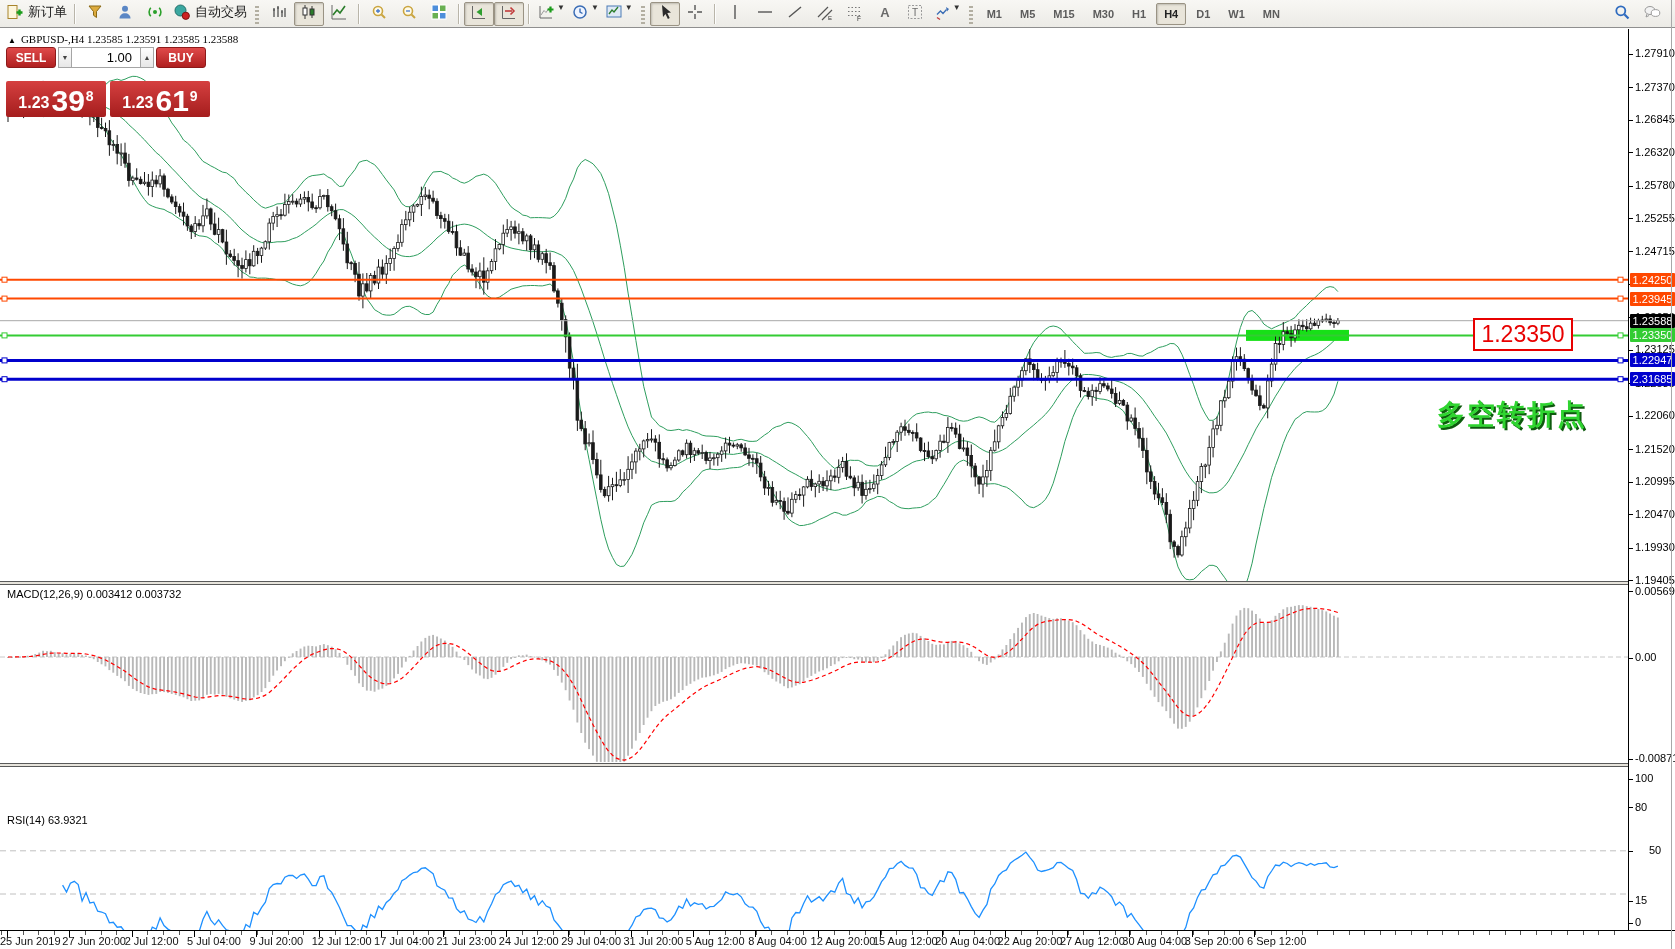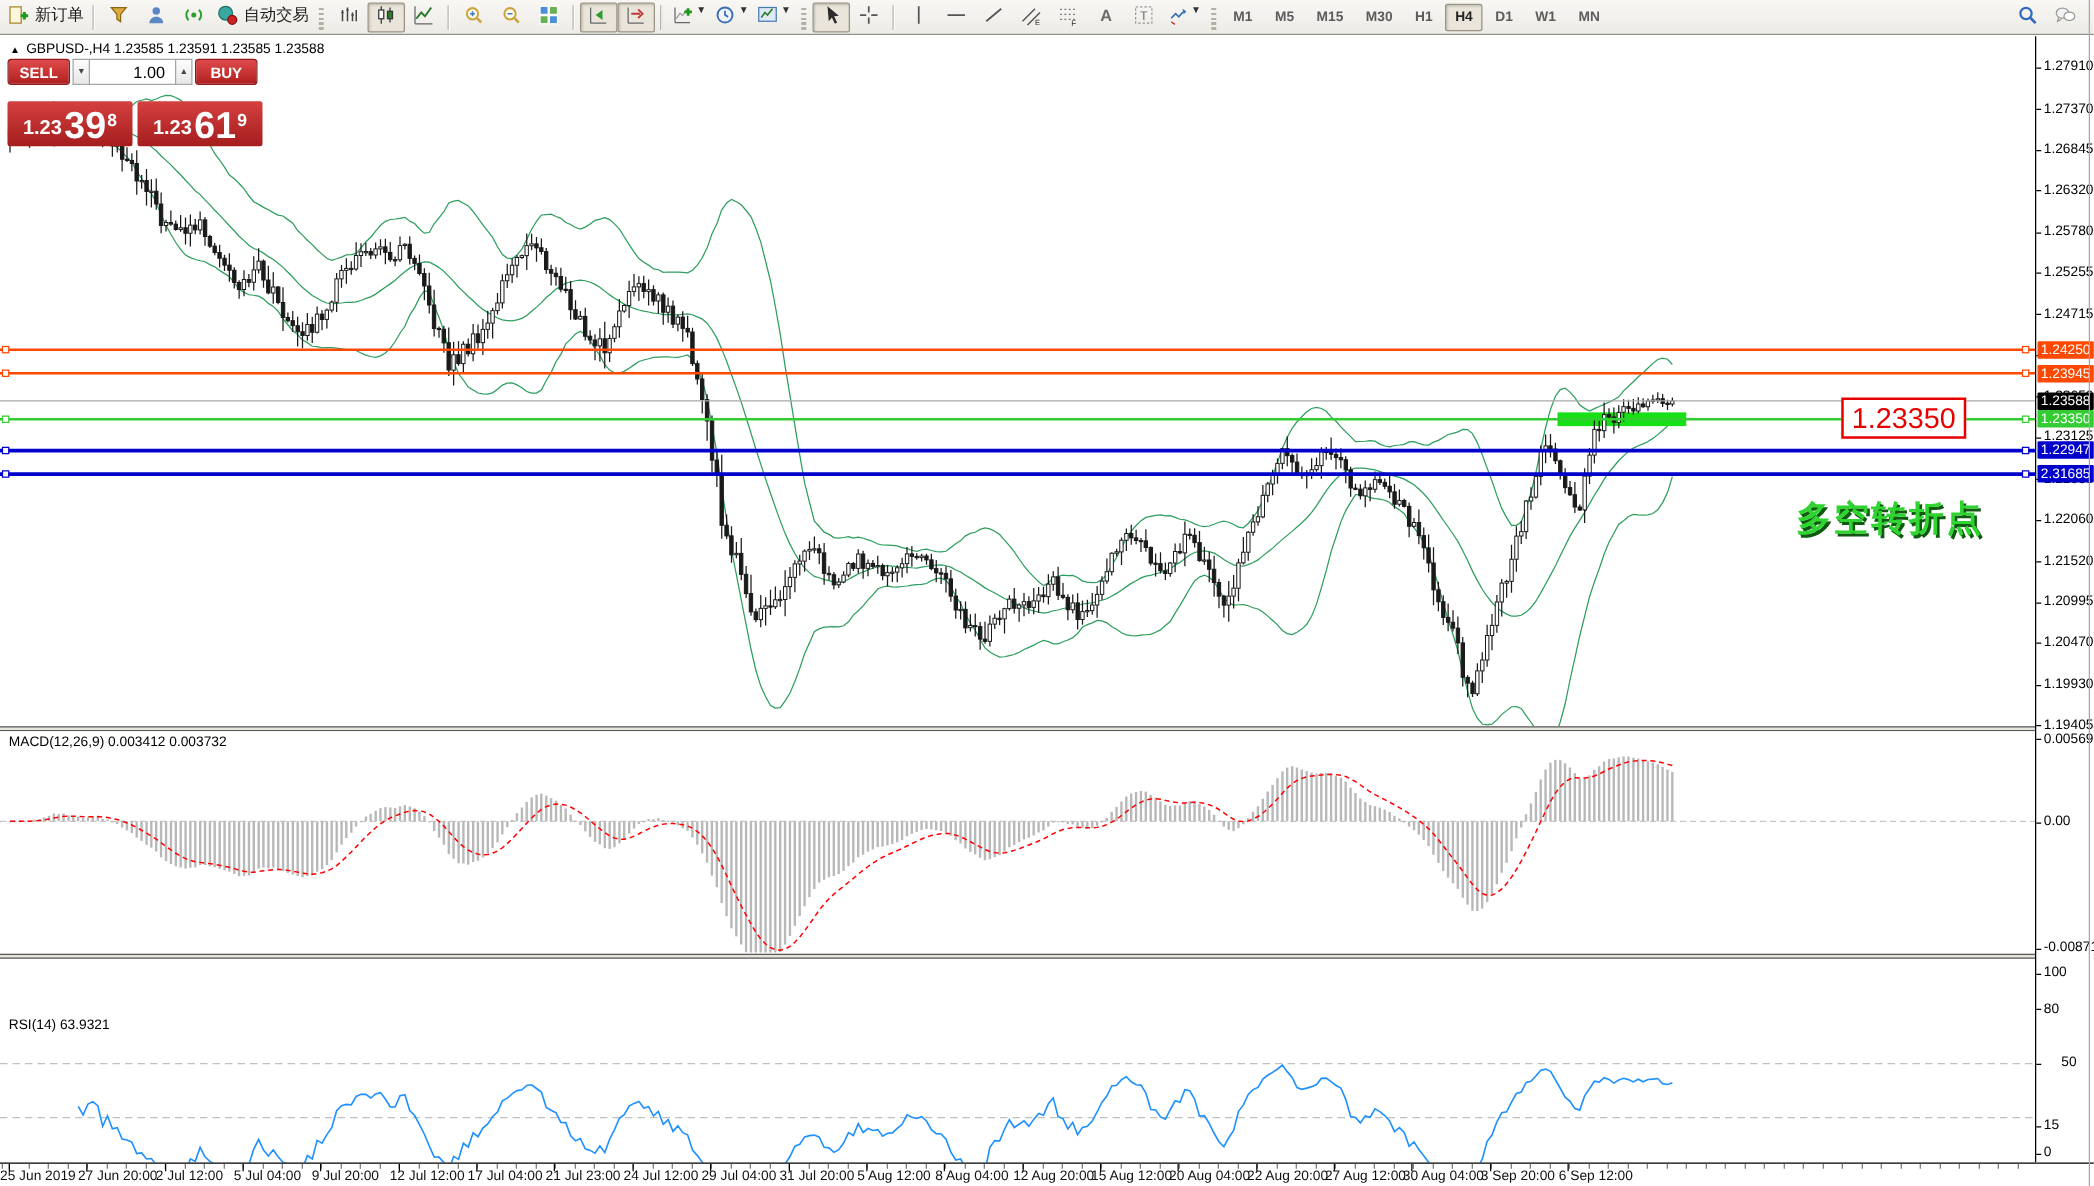--- a/index.html
+++ b/index.html
@@ -29,21 +29,21 @@
   #right-axis{position:absolute;left:1628px;top:29px;width:47px;height:901px;background:#fff;border-left:1px solid #000;box-sizing:border-box;}
   .axlbl{position:absolute;left:6px;height:14px;line-height:14px;font-size:11px;color:#000;white-space:nowrap;}
   .axtick{position:absolute;left:0;width:4px;height:1px;background:#000;}
   .axtag{position:absolute;left:1px;width:45px;height:14px;line-height:14px;font-size:11px;color:#fff;text-align:center;border-radius:1px;}
   #time-axis{position:absolute;left:0;top:930px;width:1675px;height:19px;background:#fff;border-top:1px solid #000;box-sizing:border-box;}
   #tick-strip{position:absolute;left:0;top:0;width:1628px;height:4px;
     background:repeating-linear-gradient(90deg,#555 0 1px,transparent 1px 15.6px);background-position:7px 0;}
   .tlabel{position:absolute;top:4px;font-size:11px;color:#111;white-space:nowrap;}
   .tmajor{position:absolute;top:0;width:1px;height:6px;background:#000;}
   
-  #symbol-info{position:absolute;left:8px;top:4px;font-size:11px;color:#000;white-space:nowrap;}
+  #symbol-info{position:absolute;left:8px;top:4px;font-size:11px;color:#000;white-space:nowrap;font-family:Liberation Serif, serif;}
   #symbol-info .arrow{font-size:8px;margin-right:5px;}
   #trade-panel{position:absolute;left:6px;top:18px;width:204px;}
   #tp-row1{display:flex;height:32px;}
   .tp-btn{width:50px;height:21px;border:1px solid #8c1a1a;border-radius:3px;background:linear-gradient(#e04a4a,#b02020);
     color:#fff;font-size:12px;font-weight:bold;display:flex;align-items:center;justify-content:center;box-sizing:border-box;}
   .spin{width:14px;height:21px;border:1px solid #a5a5a5;background:linear-gradient(#fdfdfd,#e7e7e7);
     display:flex;align-items:center;justify-content:center;font-size:7px;color:#444;box-sizing:border-box;}
   #volume-input{width:68px;height:21px;border:1px solid #a5a5a5;border-left:none;border-right:none;
     font-size:13px;text-align:right;padding:0 8px 0 0;box-sizing:border-box;font-family:inherit;}
   #tp-row2{display:flex;margin-top:2px;gap:4px;}

